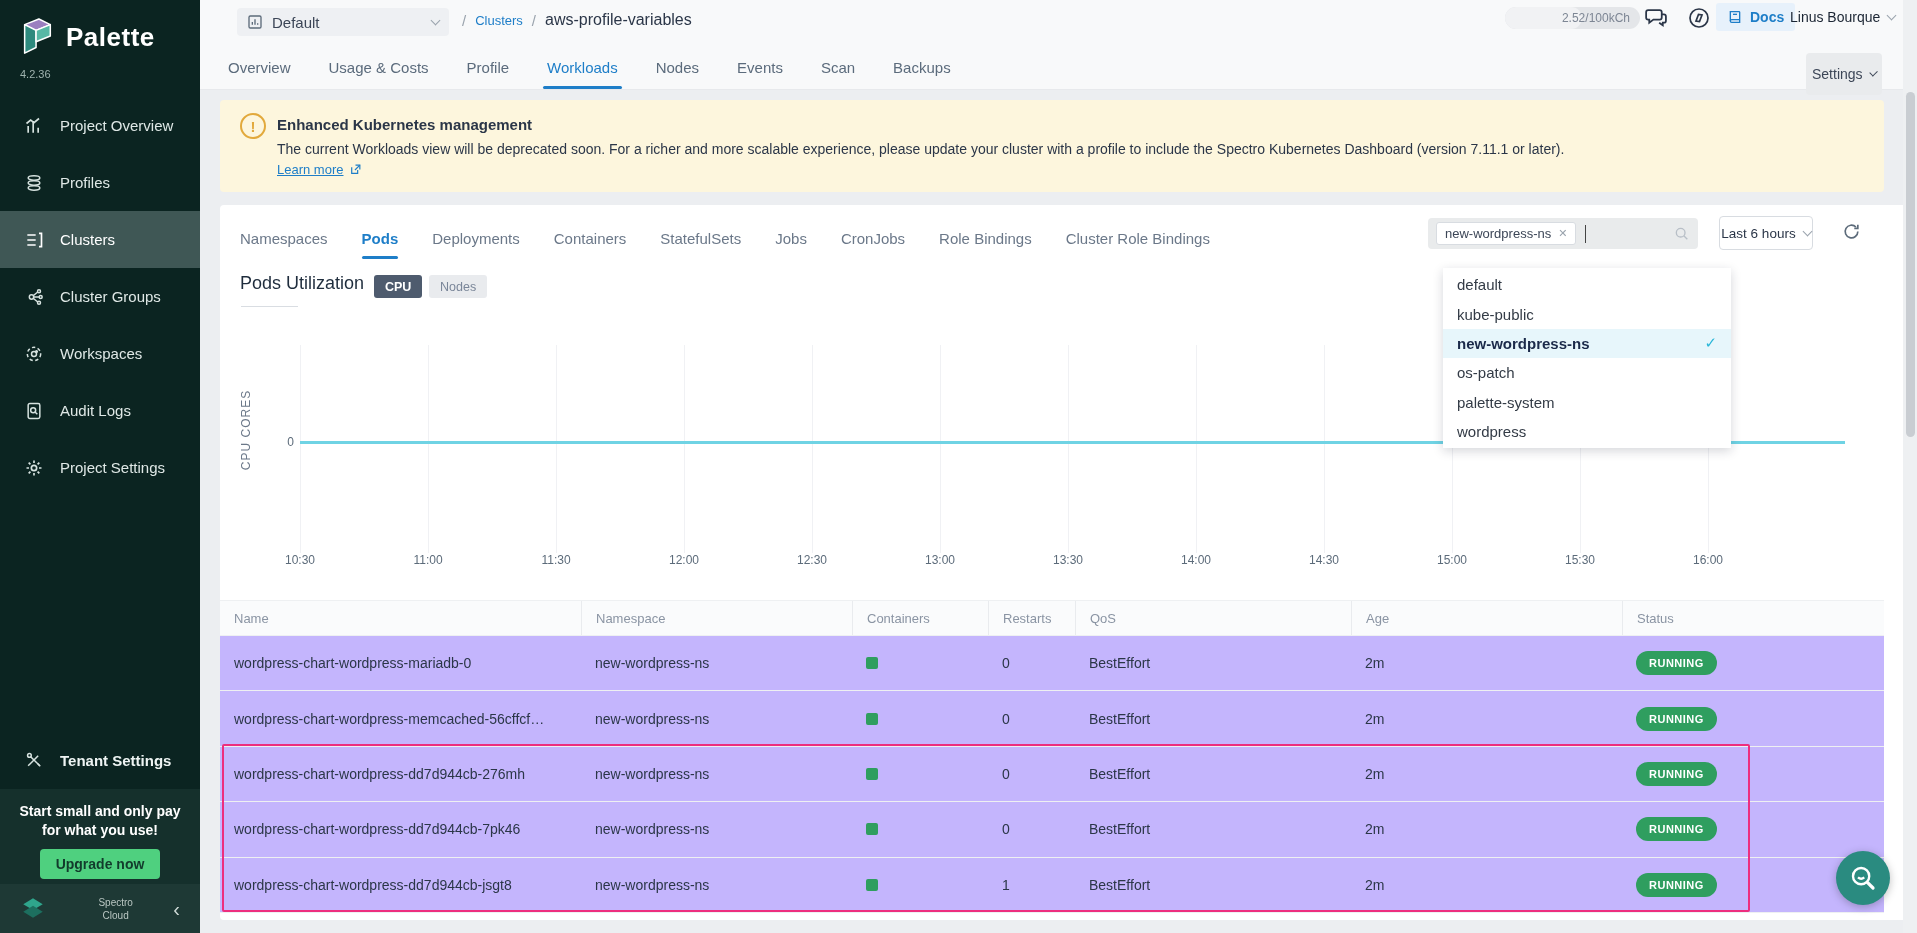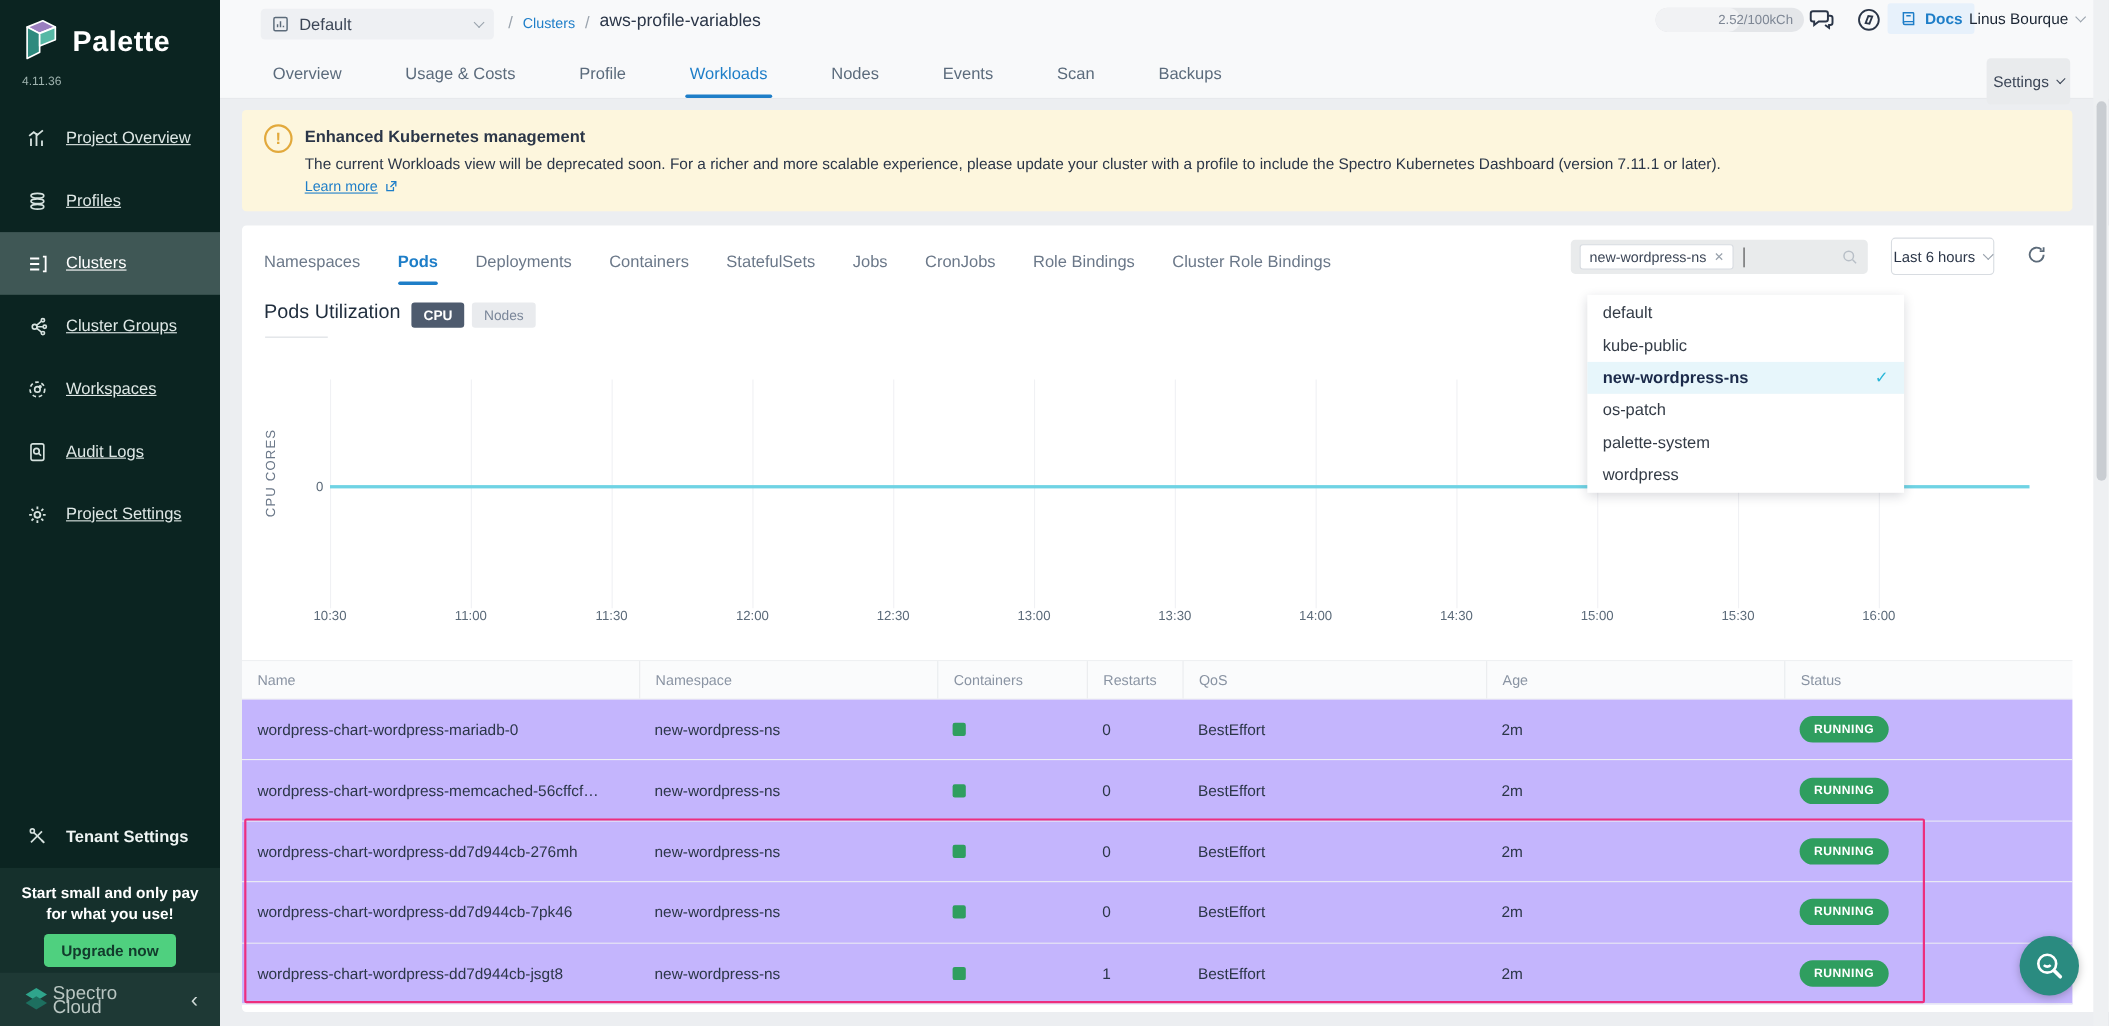--- a/index.html
+++ b/index.html
@@ -5,50 +5,50 @@
   html,body{margin:0;padding:0;background:#dfe2e6;}
   *{box-sizing:border-box;font-family:"Liberation Sans",sans-serif;}
   .app{position:relative;width:1917px;height:933px;background:#eceef1;overflow:hidden;}
 
   
   .sidebar{position:absolute;left:0;top:0;width:200px;height:933px;background:#0b2421;color:#dfe8e6;}
   .logo-row{position:absolute;left:18px;top:16px;display:flex;align-items:center;gap:10px;}
   .logo-word{color:#fff;font-size:26px;font-weight:600;letter-spacing:.5px;}
   .version{position:absolute;left:20px;top:68px;font-size:11px;color:#9fb3af;}
   .nav{position:absolute;left:0;top:97px;width:200px;}
-  .nav-item{height:57px;display:flex;align-items:center;gap:16px;padding-left:24px;cursor:pointer;font-size:15px;color:#dfe8e6;text-decoration:underline;}
+  .nav-item{height:57px;display:flex;align-items:center;gap:16px;padding-left:24px;cursor:pointer;font-size:15px;color:#dfe8e6;}
   .nav-item.active{background:#3f5755;color:#fff;}
   .nav-item svg{flex:0 0 auto;}
   .tenant{position:absolute;left:0;top:733px;width:200px;height:54px;display:flex;align-items:center;gap:16px;padding-left:24px;font-size:15px;font-weight:600;color:#eef4f3;cursor:pointer;}
   .promo{position:absolute;left:0;top:789px;width:200px;height:95px;background:#15302c;text-align:center;padding-top:13px;}
   .promo .line{font-size:14px;font-weight:600;color:#fff;line-height:19px;}
   .upgrade-btn{margin-top:9px;display:inline-block;background:#4fd07f;color:#123b2c;font-size:14px;font-weight:600;border:none;border-radius:4px;padding:7px 16px;cursor:pointer;}
   .side-foot{position:absolute;left:0;top:884px;width:200px;height:49px;background:#1e3935;display:flex;align-items:center;padding:0 14px 0 20px;}
-  .foot-brand{margin-left:2px;font-size:17px;color:#b9c6c2;line-height:13px;flex:1;}
+  .foot-brand{margin-left:18px;font-size:10px;color:#b9c6c2;line-height:13px;flex:1;text-align:center;}
   .collapse{color:#cfdad7;font-size:20px;line-height:1;cursor:pointer;padding:2px 6px;}
 
   
   .header{position:absolute;left:200px;top:0;width:1717px;height:90px;background:#f8f9fa;border-bottom:1px solid #e7e9ec;}
   .proj-select{position:absolute;left:37px;top:8px;width:212px;height:28px;background:#eef0f3;border-radius:4px;display:flex;align-items:center;padding:0 10px;cursor:pointer;}
   .proj-select .lbl{margin-left:9px;font-size:15px;color:#3c4657;flex:1;}
   .crumb{position:absolute;left:262px;top:11px;display:flex;align-items:center;gap:9px;}
   .crumb .sep{color:#9aa3ad;font-size:15px;}
   .crumb .link{color:#1e7ec8;font-size:13px;cursor:pointer;}
   .crumb .cur{color:#2b3648;font-size:16px;}
   .usage-pill{position:absolute;left:1305px;top:7px;width:135px;height:22px;background:#e4e6e9;border-radius:12px;overflow:hidden;}
   .usage-pill .track{position:absolute;left:0;top:0;width:57%;height:100%;background:#f1f2f4;border-radius:12px;}
   .usage-pill .txt{position:absolute;right:10px;top:4px;font-size:12px;color:#7d8694;}
   .icon-btn{position:absolute;top:5px;cursor:pointer;}
   .docs-btn{position:absolute;left:1516px;top:3px;height:28px;background:#e7f1fb;border-radius:3px;display:flex;align-items:center;gap:7px;padding:0 11px;cursor:pointer;}
   .docs-btn .lbl{color:#1e7ec8;font-size:14px;font-weight:600;}
   .user{position:absolute;left:1590px;top:9px;display:flex;align-items:center;gap:8px;cursor:pointer;}
   .user .name{font-size:14px;color:#1b2533;}
   .chev{width:7px;height:7px;border-right:1.6px solid #9aa3ad;border-bottom:1.6px solid #9aa3ad;transform:rotate(45deg);display:inline-block;margin-top:-3px;}
   .tabs{position:absolute;left:28px;top:44px;height:46px;display:flex;gap:38px;align-items:center;}
-  .tab{font-size:15px;color:#5b6b7c;cursor:pointer;position:relative;height:100%;display:flex;align-items:center;margin-left:20px;}
+  .tab{font-size:15px;color:#5b6b7c;cursor:pointer;position:relative;height:100%;display:flex;align-items:center;}
   .tab.active{color:#1e7ec8;font-weight:400;}
   .tab.active::after{content:"";position:absolute;left:-4px;right:-4px;bottom:1px;height:3px;background:#1e7ec8;border-radius:2px;}
   .settings-btn{position:absolute;left:1606px;top:53px;width:76px;height:42px;background:#e9ebed;border:none;border-radius:4px;font-size:14px;color:#3c4657;display:flex;align-items:center;justify-content:center;gap:8px;cursor:pointer;}
 
   
   .banner{position:absolute;left:220px;top:100px;width:1664px;height:92px;background:#fdf6dd;border-radius:4px;}
   .warn-ic{position:absolute;left:20px;top:13px;width:26px;height:26px;border:2px solid #e2a93c;border-radius:50%;color:#e2a93c;font-weight:700;font-size:15px;text-align:center;line-height:24px;}
   .banner .ttl{position:absolute;left:57px;top:16px;font-size:15px;font-weight:700;color:#2b3648;}
   .banner .body{position:absolute;left:57px;top:41px;font-size:14px;color:#2b3648;}
   .learn{position:absolute;left:57px;top:62px;display:flex;align-items:center;gap:6px;cursor:pointer;}
@@ -107,21 +107,21 @@
 
   <aside class="sidebar">
     <div class="logo-row">
       <svg width="38" height="42" viewBox="0 0 40 44">
         <path d="M7 9 L22 3 L34 9 L19 15 Z" fill="#9b7fc0" stroke="#fff" stroke-width="1.6" stroke-linejoin="round"></path>
         <path d="M7 9 L19 15 L19 33 L7 39 Z" fill="#2e8a7e" stroke="#fff" stroke-width="1.6" stroke-linejoin="round"></path>
         <path d="M19 15 L34 9 L34 21 L19 27 Z" fill="#57b8a5" stroke="#fff" stroke-width="1.6" stroke-linejoin="round"></path>
       </svg>
       <span class="logo-word">Palette</span>
     </div>
-    <div class="version">4.11.36</div>
+    <div class="version">4.2.36</div>
 
     <nav class="nav">
       <div class="nav-item">
         <svg width="20" height="20" viewBox="0 0 24 24" fill="none" stroke="#d6e2df" stroke-width="2">
             <path d="M5 20V12"></path>
             <path d="M11 20V6"></path>
             <path d="M17 20V14"></path>
             <path d="M3 9l5-4 4 3 6-5"></path>
           </svg>
         <span>Project Overview</span>

